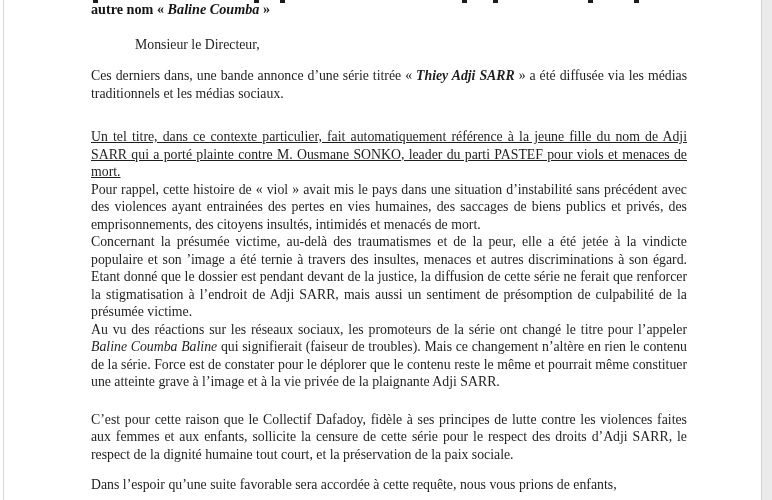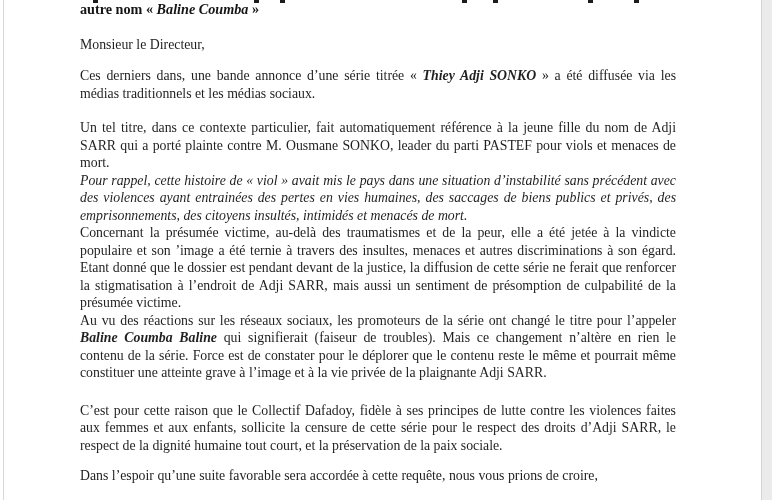--- a/index.html
+++ b/index.html
@@ -42,55 +42,55 @@
   }
   .top-fragments .frag {
     position: absolute;
     top: 0;
     height: 3px;
     width: 5px;
     background: #1c1c1c;
   }
   .letter {
     position: absolute;
-    left: 80px;
+    left: 91px;
     top: 0;
     width: 596px;
     font-size: 13.8px;
     line-height: 17.5px;
   }
   .letter p {
     margin: 0;
     text-align: justify;
   }
   p.heading-line {
     margin-top: 1px;
     text-align: left;
     font-weight: bold;
     color: #141414;
     font-size: 14.2px;
   }
   p.salutation {
     margin-top: 17px;
     text-align: left;
+    margin-left: 44px;
   }
   p.para-announcement { margin-top: 14px; }
-  p.para-context-1 { margin-top: 17px; }
-  p.para-context-2 { margin-top: 0; font-style: italic; }
+  p.para-context-1 { margin-top: 26px; text-decoration: underline; }
+  p.para-context-2 { margin-top: 0; }
   p.para-victim { }
   p.para-title-change { margin-top: 0; }
   p.para-request { margin-top: 20px; }
   p.para-closing { margin-top: 13px; text-align: left; }
   .bi {
     font-weight: bold;
     font-style: italic;
   }
   .it {
     font-style: italic;
-    font-weight: bold;
   }
 </style>
 </head>
 <body>
 
 <div class="page-edge-left"></div>
 <div class="page-gutter-right"></div>
 
 <div class="top-fragments">
   <span class="frag" style="left:93px"></span>
@@ -101,27 +101,27 @@
   <span class="frag" style="left:588px"></span>
   <span class="frag" style="left:634px"></span>
 </div>
 
 <div class="letter">
 
   <p class="heading-line"><span>autre nom « </span><span class="bi">Baline Coumba</span><span>  »</span></p>
 
   <p class="salutation">Monsieur le Directeur,</p>
 
-  <p class="para-announcement"><span>Ces derniers dans, une bande annonce d’une série titrée « </span><span class="bi">Thiey Adji SONKO</span><span> » a été diffusée via les médias traditionnels et les médias sociaux.</span></p>
+  <p class="para-announcement"><span>Ces derniers dans, une bande annonce d’une série titrée « </span><span class="bi">Thiey Adji SARR</span><span> » a été diffusée via les médias traditionnels et les médias sociaux.</span></p>
 
   <p class="para-context-1">Un tel titre, dans ce contexte particulier, fait automatiquement référence à la jeune fille du nom de Adji SARR qui a porté plainte contre M. Ousmane SONKO, leader du parti PASTEF pour viols et menaces de mort.</p>
 
   <p class="para-context-2">Pour rappel, cette histoire de « viol » avait mis le pays dans une situation d’instabilité sans précédent avec des violences ayant entrainées des pertes en vies humaines, des saccages de biens publics et privés, des emprisonnements, des citoyens insultés, intimidés et menacés de mort.</p>
 
   <p class="para-victim">Concernant la présumée victime, au-delà des traumatismes et de la peur, elle a été jetée à la vindicte populaire et son ’image a été ternie à travers des insultes, menaces et autres discriminations à son égard. Etant donné que le dossier est pendant devant de la justice, la diffusion de cette série ne ferait que renforcer la stigmatisation à l’endroit de Adji SARR, mais aussi un sentiment de présomption de culpabilité de la présumée victime.</p>
 
   <p class="para-title-change"><span>Au vu des réactions sur les réseaux sociaux, les promoteurs de la série ont changé le titre pour l’appeler </span><span class="it">Baline Coumba Baline</span><span> qui signifierait (faiseur de troubles). Mais ce changement n’altère en rien le contenu de la série.  Force est de constater pour le déplorer que le contenu reste le même et pourrait même constituer une atteinte grave à l’image et à la vie privée de la plaignante Adji SARR.</span></p>
 
   <p class="para-request">C’est pour cette raison que le Collectif Dafadoy, fidèle à ses principes de lutte contre les violences faites aux femmes et aux enfants, sollicite la censure de cette série pour le respect des droits d’Adji SARR, le respect de la dignité humaine tout court, et la préservation de la paix sociale.</p>
 
-  <p class="para-closing">Dans l’espoir qu’une suite favorable sera accordée à cette requête, nous vous prions de croire,</p>
+  <p class="para-closing">Dans l’espoir qu’une suite favorable sera accordée à cette requête, nous vous prions de enfants,</p>
 
 </div>
 
 </body></html>

